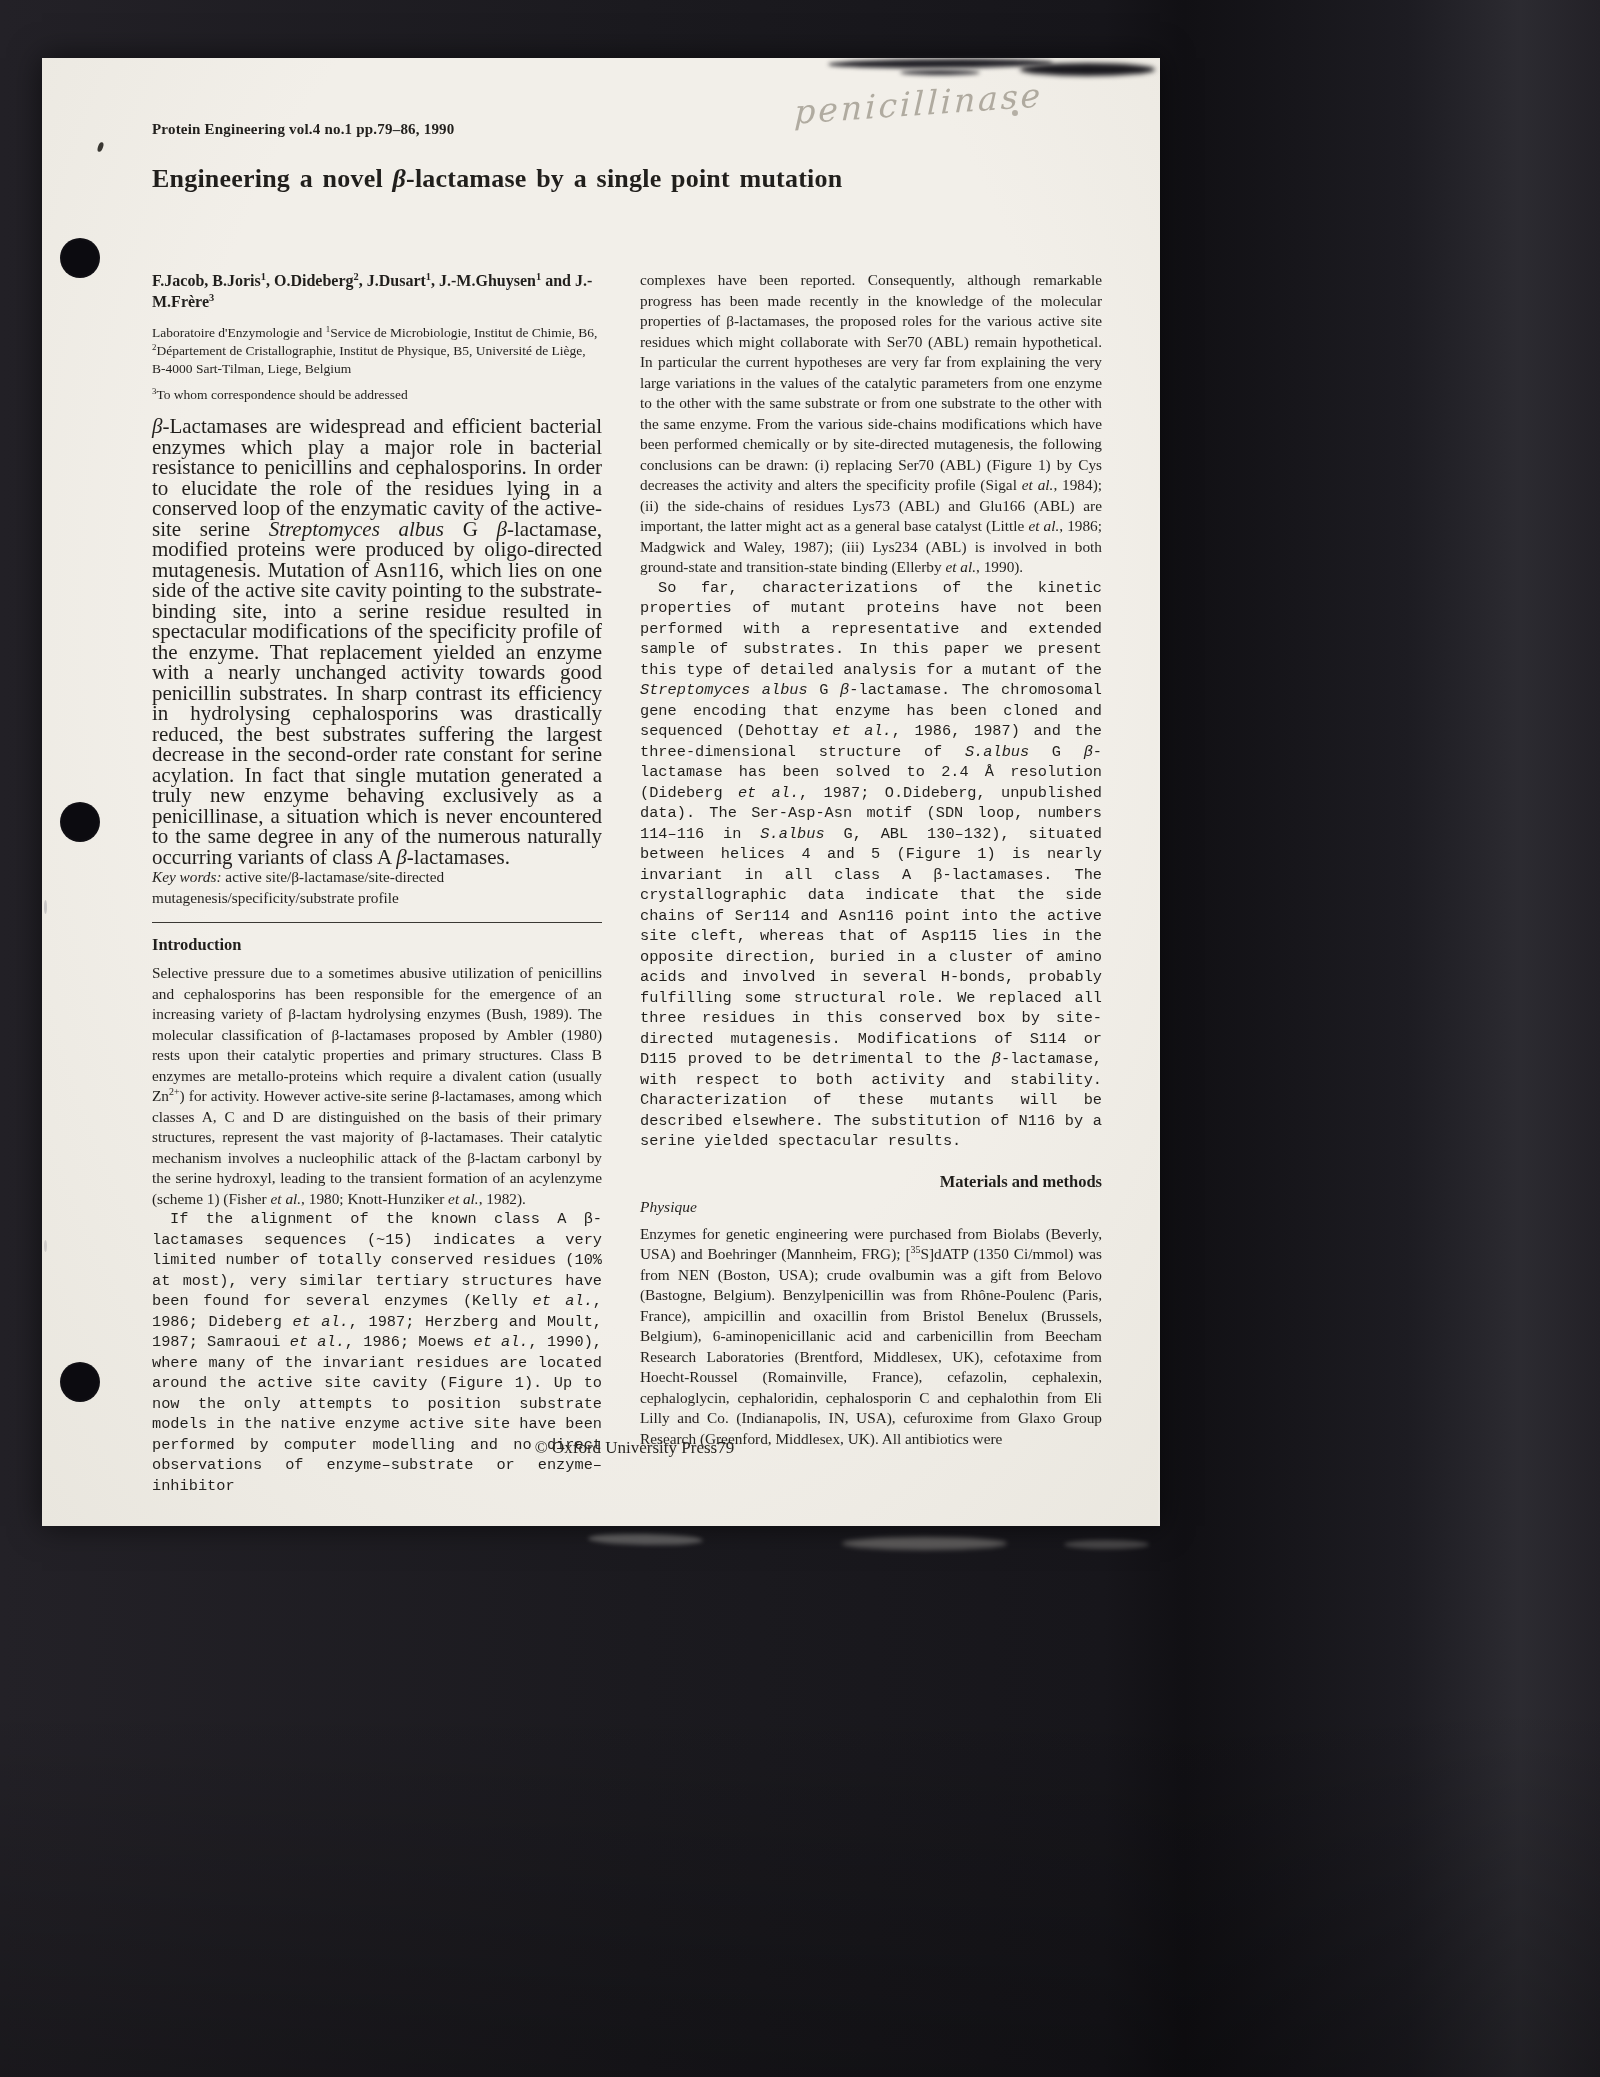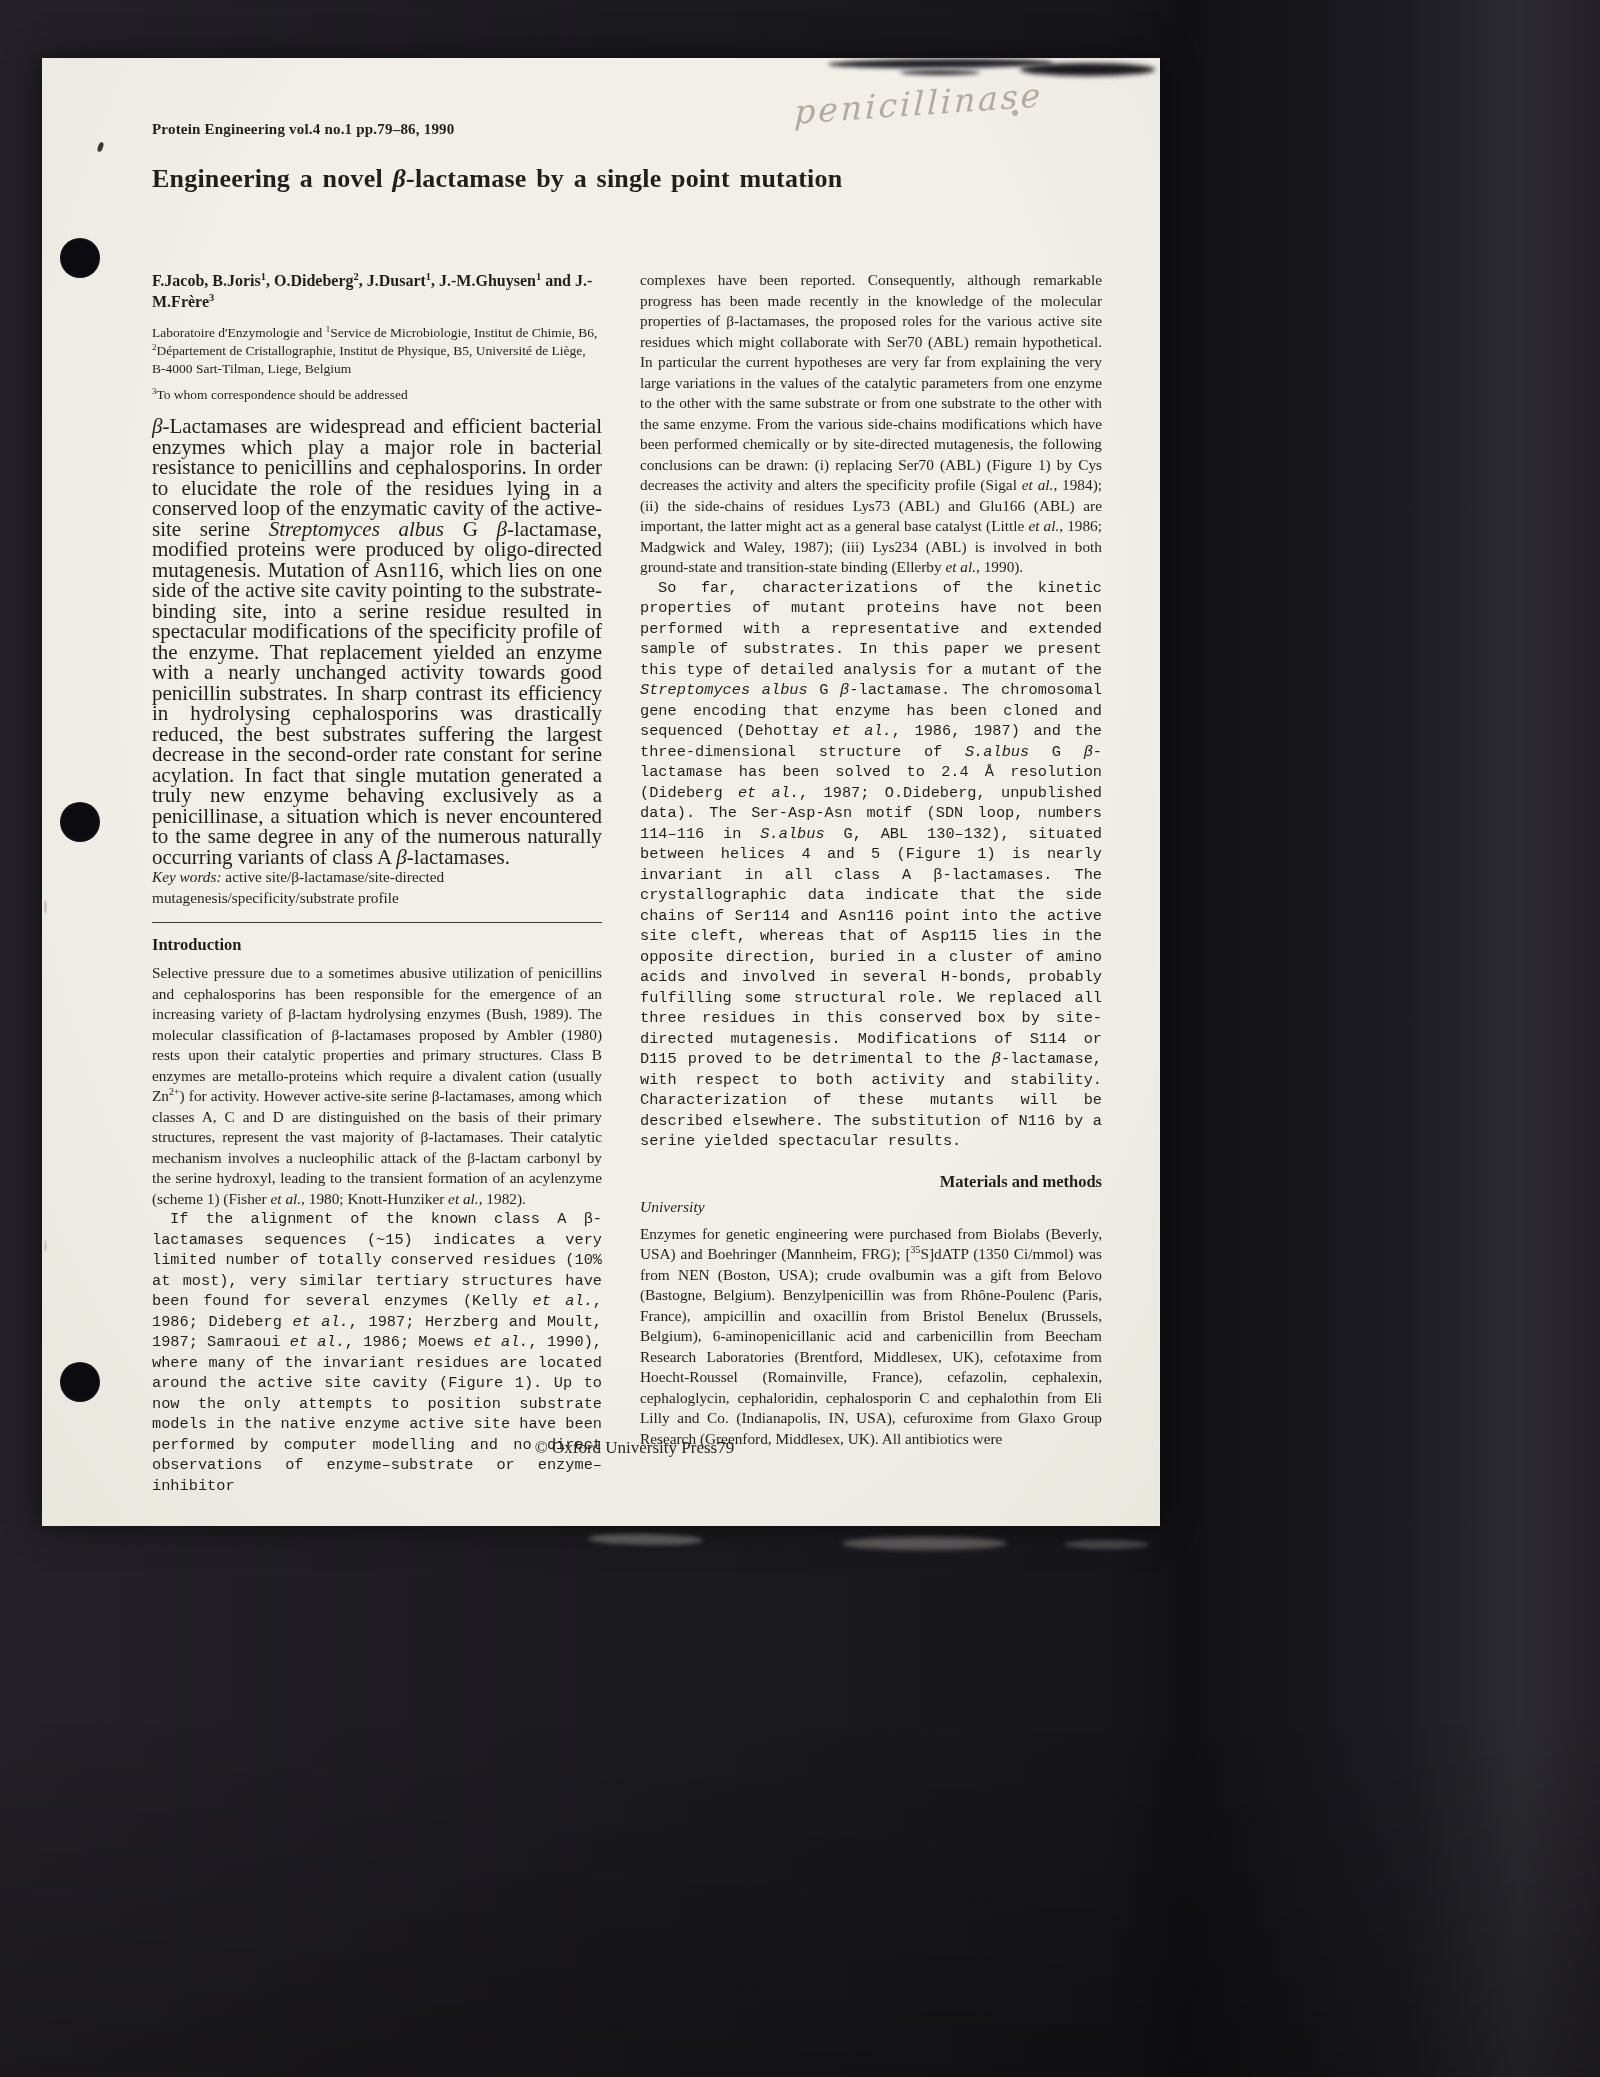--- a/index.html
+++ b/index.html
@@ -112,21 +112,21 @@
           <hr class="rule">
           <h2 class="section-heading">Introduction</h2>
           <p class="body-para">Selective pressure due to a sometimes abusive utilization of penicillins and cephalosporins has been responsible for the emergence of an increasing variety of β-lactam hydrolysing enzymes (Bush, 1989). The molecular classification of β-lactamases proposed by Ambler (1980) rests upon their catalytic properties and primary structures. Class B enzymes are metallo-proteins which require a divalent cation (usually Zn<sup>2+</sup>) for activity. However active-site serine β-lactamases, among which classes A, C and D are distinguished on the basis of their primary structures, represent the vast majority of β-lactamases. Their catalytic mechanism involves a nucleophilic attack of the β-lactam carbonyl by the serine hydroxyl, leading to the transient formation of an acylenzyme (scheme 1) (Fisher <i>et al.</i>, 1980; Knott-Hunziker <i>et al.</i>, 1982).</p>
           <p class="body-para indent">If the alignment of the known class A β-lactamases sequences (~15) indicates a very limited number of totally conserved residues (10% at most), very similar tertiary structures have been found for several enzymes (Kelly <i>et al.</i>, 1986; Dideberg <i>et al.</i>, 1987; Herzberg and Moult, 1987; Samraoui <i>et al.</i>, 1986; Moews <i>et al.</i>, 1990), where many of the invariant residues are located around the active site cavity (Figure 1). Up to now the only attempts to position substrate models in the native enzyme active site have been performed by computer modelling and no direct observations of enzyme–substrate or enzyme–inhibitor</p>
         </div>
 
         <div class="col col-right">
           <p class="body-para">complexes have been reported. Consequently, although remarkable progress has been made recently in the knowledge of the molecular properties of β-lactamases, the proposed roles for the various active site residues which might collaborate with Ser70 (ABL) remain hypothetical. In particular the current hypotheses are very far from explaining the very large variations in the values of the catalytic parameters from one enzyme to the other with the same substrate or from one substrate to the other with the same enzyme. From the various side-chains modifications which have been performed chemically or by site-directed mutagenesis, the following conclusions can be drawn: (i) replacing Ser70 (ABL) (Figure 1) by Cys decreases the activity and alters the specificity profile (Sigal <i>et al.</i>, 1984); (ii) the side-chains of residues Lys73 (ABL) and Glu166 (ABL) are important, the latter might act as a general base catalyst (Little <i>et al.</i>, 1986; Madgwick and Waley, 1987); (iii) Lys234 (ABL) is involved in both ground-state and transition-state binding (Ellerby <i>et al.</i>, 1990).</p>
           <p class="body-para indent">So far, characterizations of the kinetic properties of mutant proteins have not been performed with a representative and extended sample of substrates. In this paper we present this type of detailed analysis for a mutant of the <i>Streptomyces albus</i> G <i>β</i>-lactamase. The chromosomal gene encoding that enzyme has been cloned and sequenced (Dehottay <i>et al.</i>, 1986, 1987) and the three-dimensional structure of <i>S.albus</i> G <i>β</i>-lactamase has been solved to 2.4 Å resolution (Dideberg <i>et al.</i>, 1987; O.Dideberg, unpublished data). The Ser-Asp-Asn motif (SDN loop, numbers 114–116 in <i>S.albus</i> G, ABL 130–132), situated between helices 4 and 5 (Figure 1) is nearly invariant in all class A β-lactamases. The crystallographic data indicate that the side chains of Ser114 and Asn116 point into the active site cleft, whereas that of Asp115 lies in the opposite direction, buried in a cluster of amino acids and involved in several H-bonds, probably fulfilling some structural role. We replaced all three residues in this conserved box by site-directed mutagenesis. Modifications of S114 or D115 proved to be detrimental to the <i>β</i>-lactamase, with respect to both activity and stability. Characterization of these mutants will be described elsewhere. The substitution of N116 by a serine yielded spectacular results.</p>
           <h2 class="section-heading mt">Materials and methods</h2>
-          <h3 class="subheading">University</h3>
+          <h3 class="subheading">Physique</h3>
           <p class="body-para">Enzymes for genetic engineering were purchased from Biolabs (Beverly, USA) and Boehringer (Mannheim, FRG); [<sup>35</sup>S]dATP (1350 Ci/mmol) was from NEN (Boston, USA); crude ovalbumin was a gift from Belovo (Bastogne, Belgium). Benzylpenicillin was from Rhône-Poulenc (Paris, France), ampicillin and oxacillin from Bristol Benelux (Brussels, Belgium), 6-aminopenicillanic acid and carbenicillin from Beecham Research Laboratories (Brentford, Middlesex, UK), cefotaxime from Hoecht-Roussel (Romainville, France), cefazolin, cephalexin, cephaloglycin, cephaloridin, cephalosporin C and cephalothin from Eli Lilly and Co. (Indianapolis, IN, USA), cefuroxime from Glaxo Group Research (Greenford, Middlesex, UK). All antibiotics were</p>
         </div>
 
       </div>
     </div>
 
     <div class="page-footer">
       <span>© Oxford University Press</span>
       <span>79</span>
     </div>

